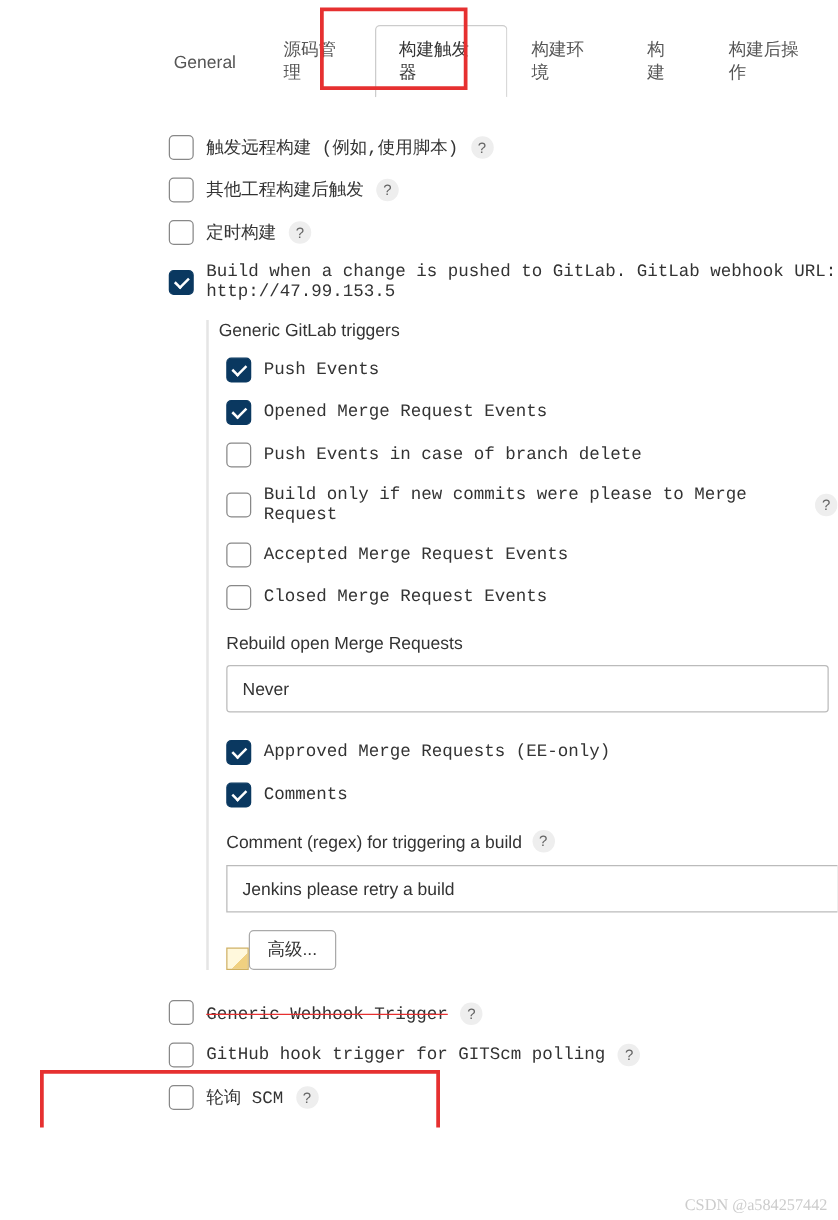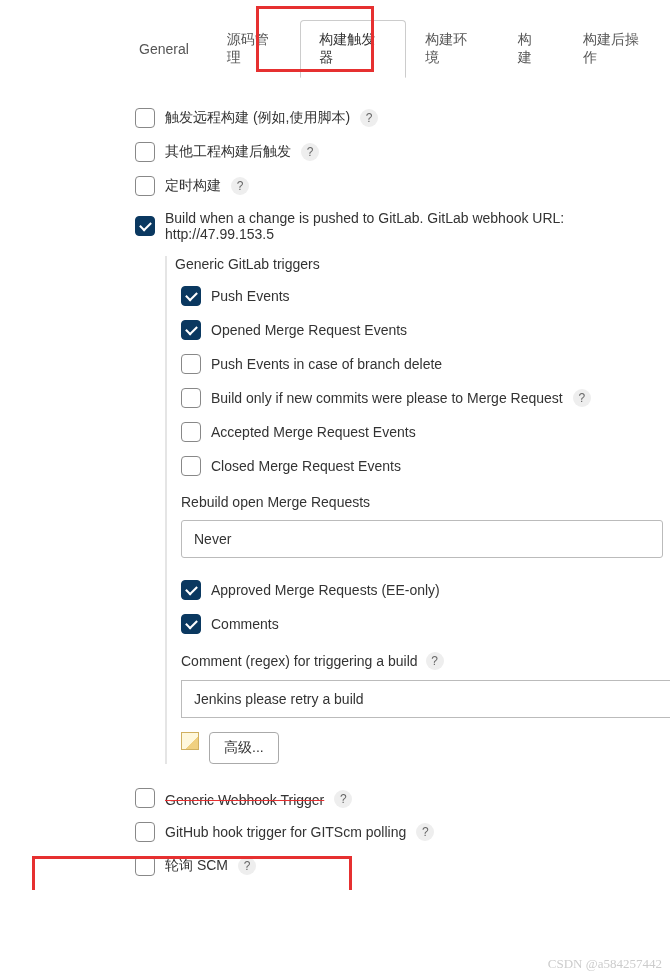--- a/index.html
+++ b/index.html
@@ -66,20 +66,21 @@
       content: "";
       display: block;
       width: 5px;
       height: 9px;
       border: solid #fff;
       border-width: 0 2px 2px 0;
       transform: rotate(45deg) translate(-1px, -1px);
     }
     .label-text {
       color: #333;
+      font-family: Liberation Mono, monospace;
     }
     .help {
       width: 18px;
       height: 18px;
       border-radius: 50%;
       background: #eee;
       color: #666;
       font-size: 12px;
       display: flex;
       align-items: center;
@@ -118,22 +119,21 @@
       border: 1px solid #bbb;
       border-radius: 0;
       padding: 10px 12px;
       width: 490px;
       color: #333;
       background: #fff;
     }
     .advanced-row {
       margin: 14px 0 0 6px;
       display: flex;
-      align-items: flex-start;
-      gap: 10px;
+      align-items: flex-end;
     }
     .note-icon {
       width: 18px;
       height: 18px;
       background: linear-gradient(135deg, #fff8dc 60%, #f0d080 60%);
       border: 1px solid #d0b060;
       position: relative;
     }
     .btn {
       border: 1px solid #aaa;

